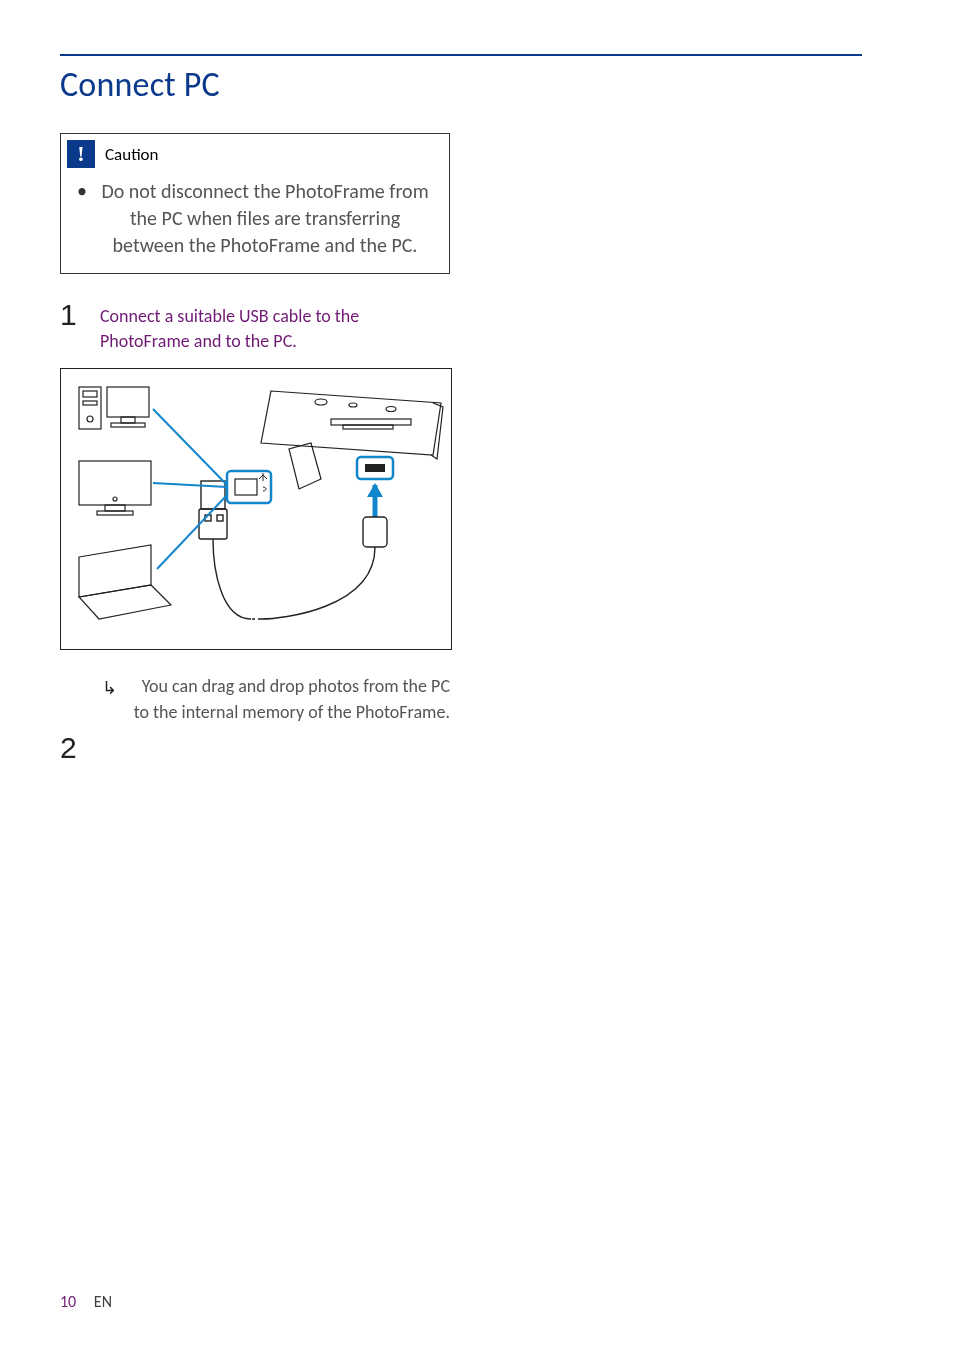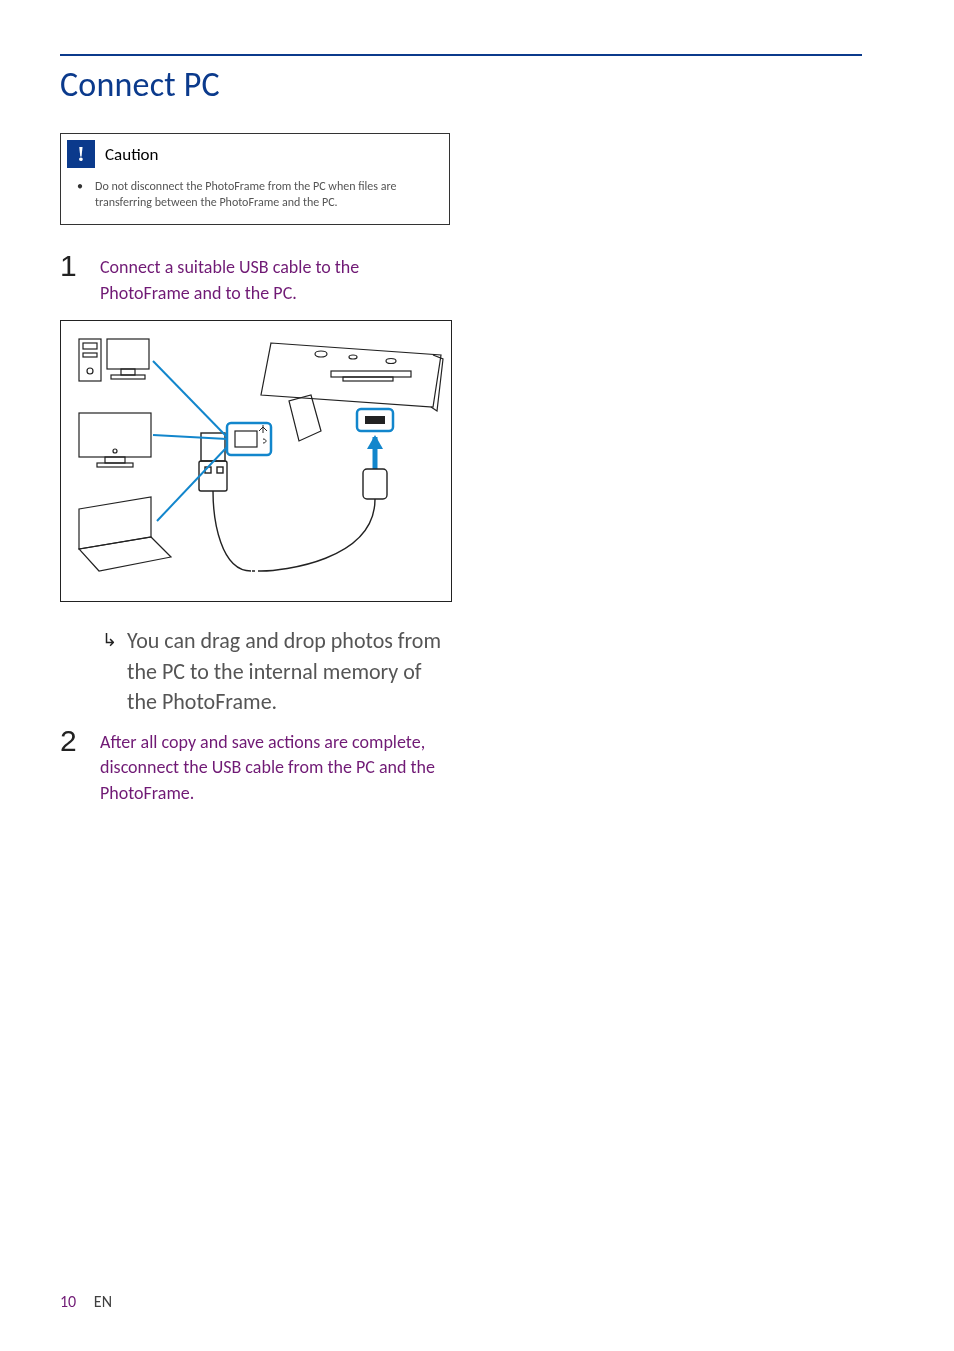--- a/index.html
+++ b/index.html
@@ -54,23 +54,24 @@
     font-weight: 600;
     font-size: 22px;
     font-family: Georgia, serif;
   }
   .caution-label {
     font-size: 17px;
     color: #000000;
   }
   .caution-body {
     padding: 8px 14px 14px 14px;
-    font-size: 12px;
+    font-size: 20px;
     color: #555;
     line-height: 1.35;
+    text-align: center;
   }
   .caution-body ul {
     margin: 0;
     padding-left: 16px;
   }
   .caution-body li {
     list-style: none;
     position: relative;
     padding-left: 4px;
   }
@@ -117,23 +118,24 @@
     margin-left: 42px;
     margin-bottom: 8px;
   }
   .result-arrow {
     font-size: 18px;
     color: #222;
     line-height: 1.4;
     padding-top: 2px;
   }
   .result-text {
-    font-size: 22px;
+    font-size: 18px;
     color: #555;
     line-height: 1.4;
+    text-align: right;
   }
   .footer {
     position: absolute;
     left: 60px;
     bottom: 40px;
     font-size: 16px;
   }
   .footer .pg {
     color: #701a75;
     margin-right: 14px;
@@ -241,21 +243,20 @@
         </svg>
       </div>
 
       <div class="result-item">
         <div class="result-arrow">↳</div>
         <div class="result-text">You can drag and drop photos from the PC to the internal memory of the PhotoFrame.</div>
       </div>
 
       <div class="step">
         <div class="step-num">2</div>
-        <div class="step-text">After all copy and save actions are complete, disconnect the USB cable from the PC and the PhotoFrame.</div>
       </div>
 
     </div>
   </div>
 
   <div class="footer">
     <span class="pg">10</span>
     <span class="lang">EN</span>
   </div>
 

